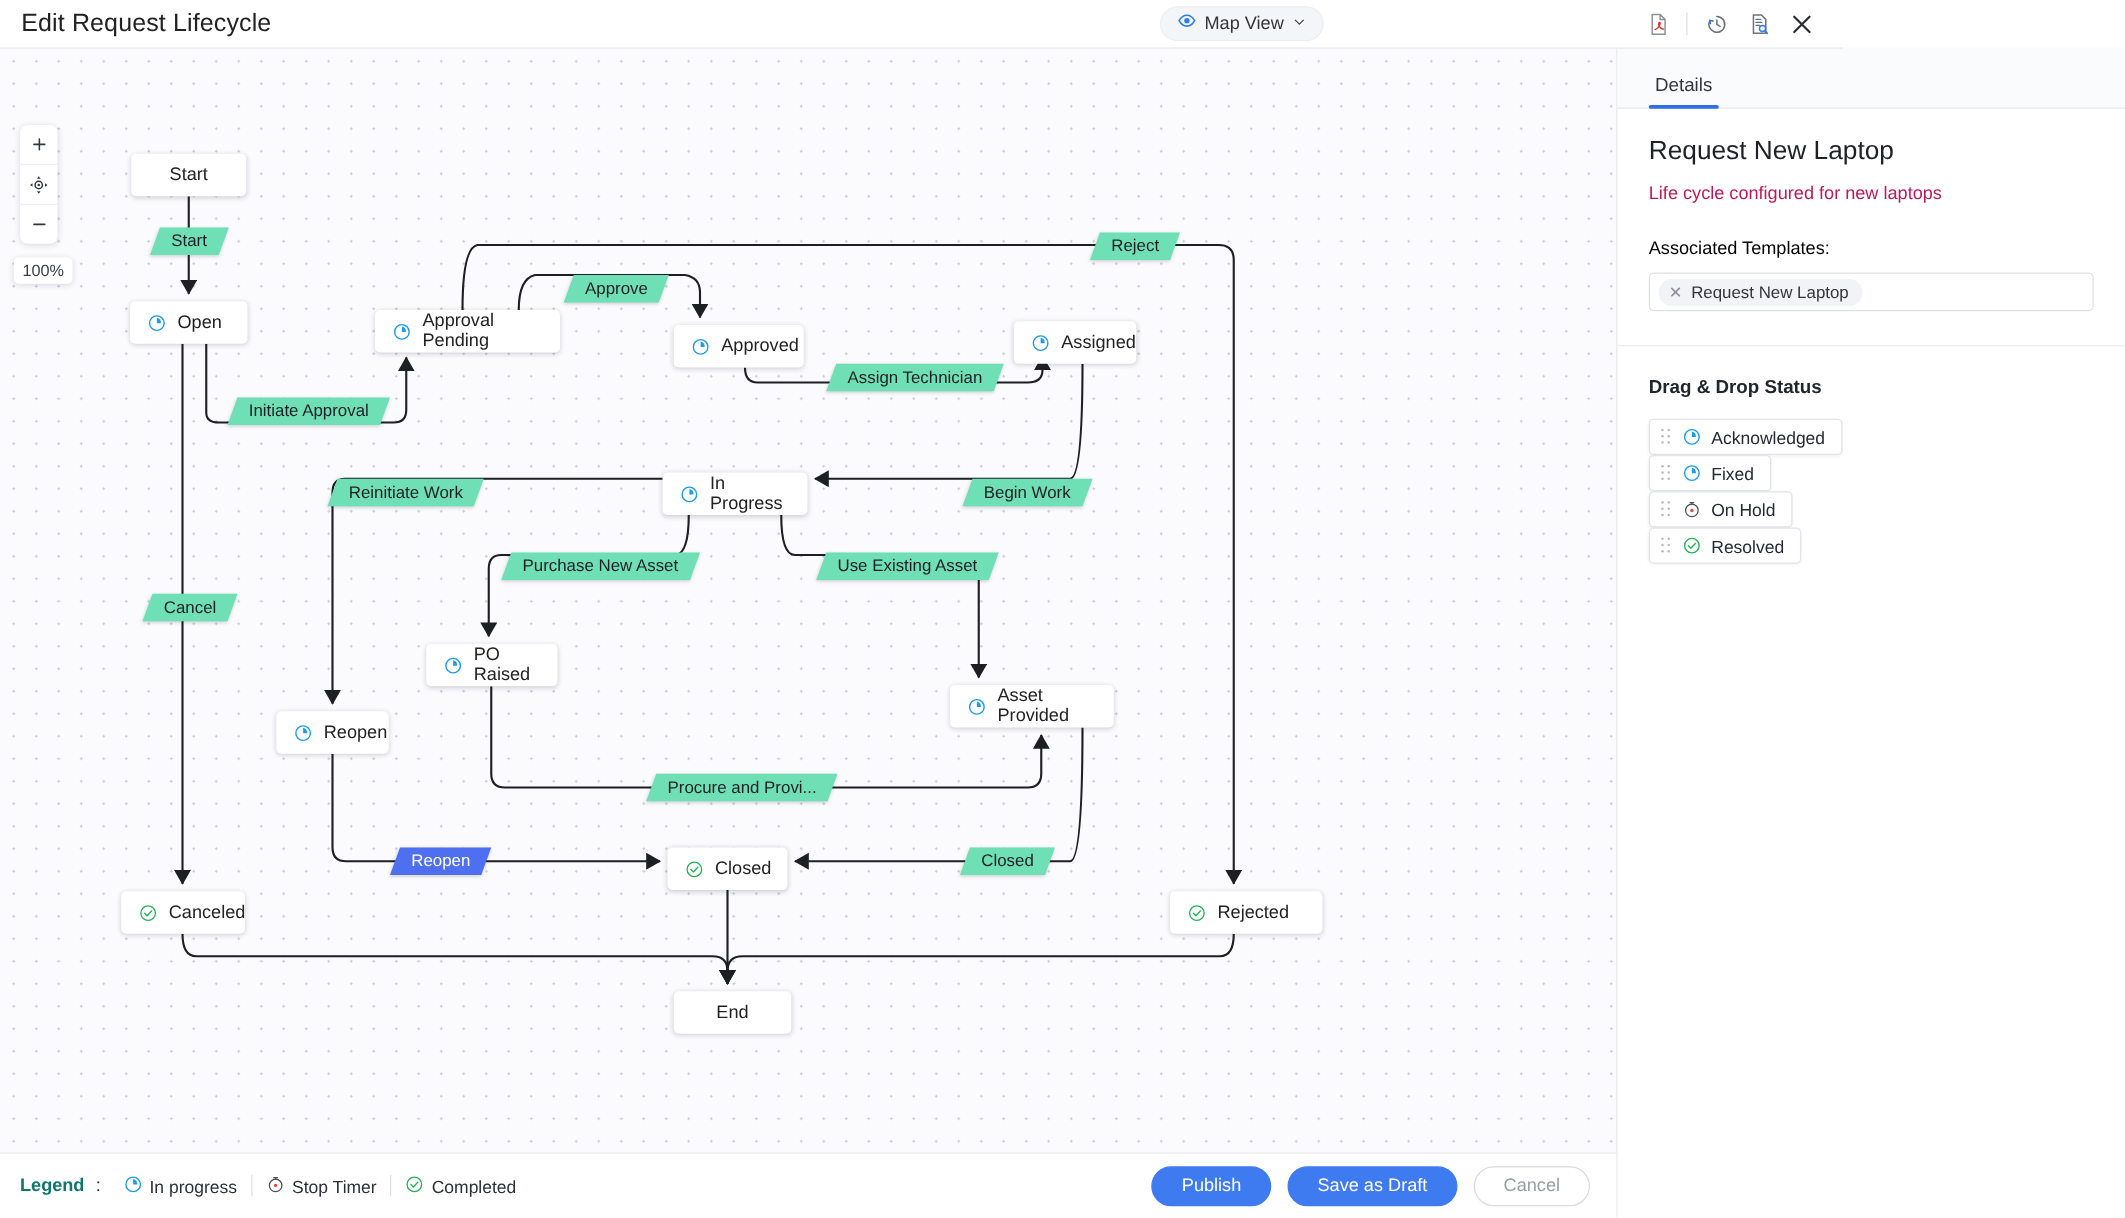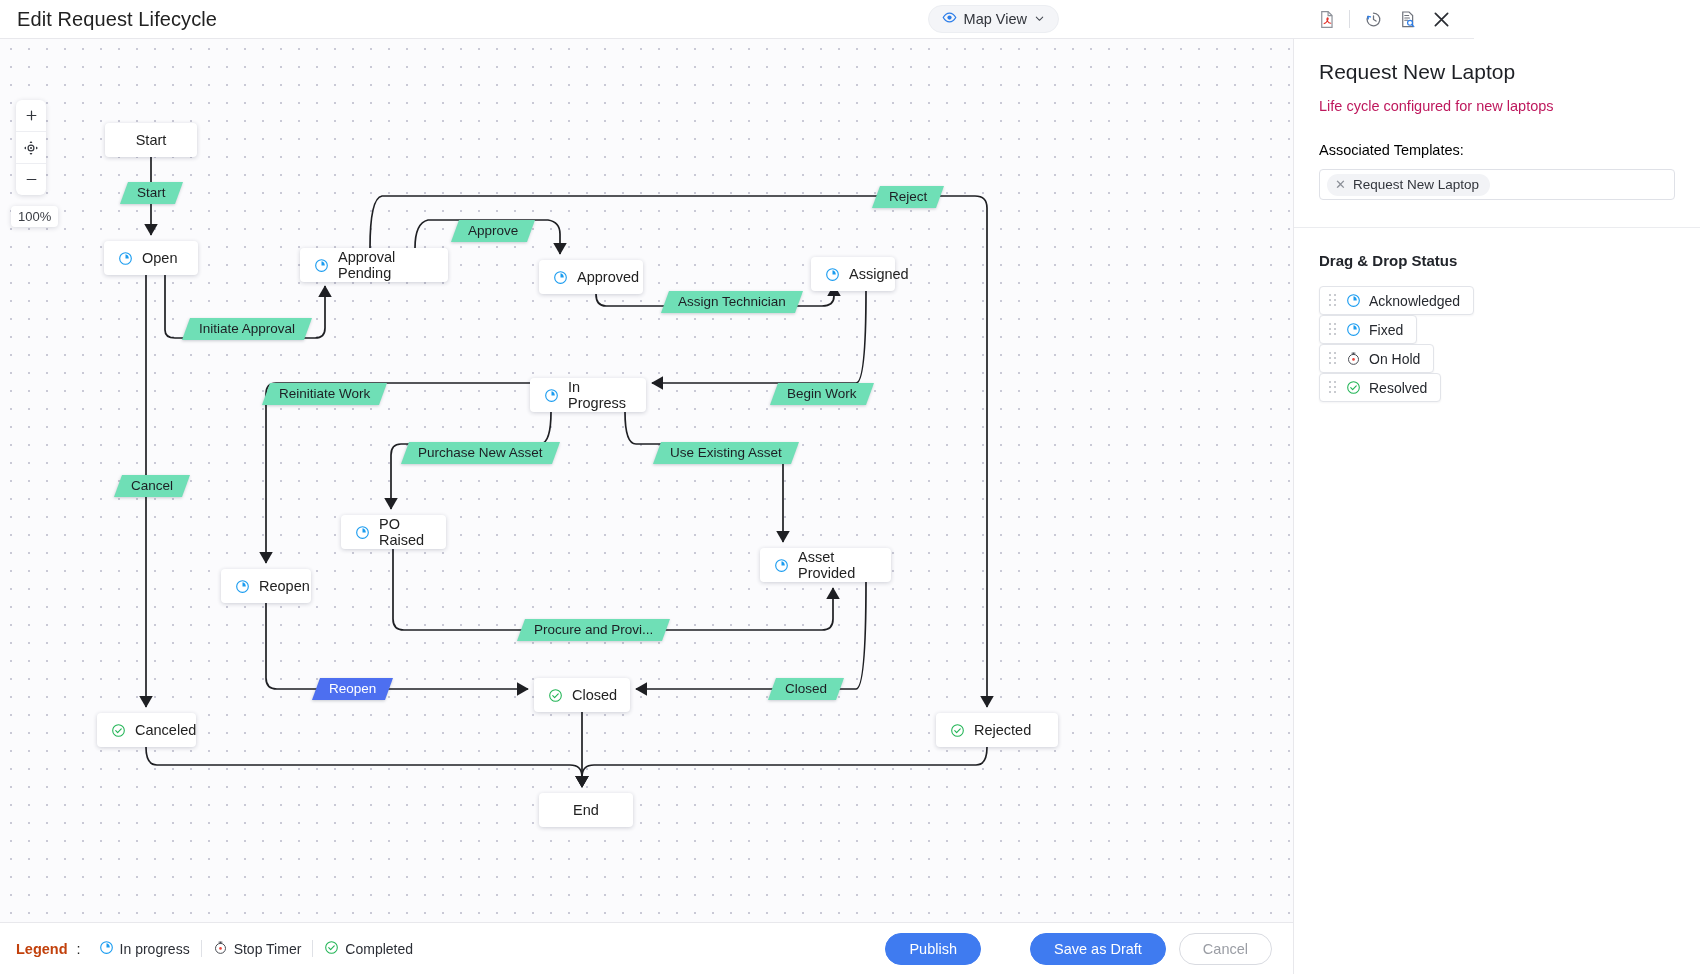--- a/index.html
+++ b/index.html
@@ -84,31 +84,31 @@
   }
   .chip > span{display:block;transform:skewX(20deg);}
   .chip.selected{background:#4d6ff0;color:#ffffff;}
   svg.edges{position:absolute;left:0;top:0;width:1293px;height:884px;z-index:5;}
   
   .bottombar{
     position:absolute;left:0;top:923px;width:1293px;height:51px;
     background:#ffffff;display:flex;align-items:center;z-index:30;
   }
   .legend{display:flex;align-items:center;margin-left:16px;gap:0px;}
-  .legend-title{font-size:14.5px;font-weight:bold;color:#c2410c;}
+  .legend-title{font-size:14.5px;font-weight:bold;color:#0f766e;}
   .legend-colon{font-size:14.5px;color:#222;margin:0 7px 0 9px;}
   .legend-item{display:flex;align-items:center;gap:6px;font-size:14px;color:#2c2f36;padding:0 11px;}
   .legend-sep{width:1px;height:17px;background:#dfe1e6;}
   .btns{margin-left:auto;display:flex;align-items:center;gap:13px;margin-right:21px;}
   .btn{
     height:32px;border-radius:16px;padding:0 23px;
     display:flex;align-items:center;justify-content:center;
     font-size:14.5px;cursor:pointer;box-sizing:border-box;
   }
-  .btn.primary{background:#3f7bf0;color:#fff;border:1px solid #3f7bf0;margin-left:36px;}
+  .btn.primary{background:#3f7bf0;color:#fff;border:1px solid #3f7bf0;}
   .btn.ghost{background:#fff;color:#9a9da4;border:1px solid #d9dbe1;}
   
   .panel{
     position:absolute;left:1293px;top:38px;width:407px;height:936px;
     background:#ffffff;border-left:1px solid #e8e8ec;box-sizing:border-box;
   }
   .panel-tabs{
     height:48px;border-bottom:1px solid #e6e7eb;display:flex;align-items:flex-end;
     background:#fafbfd;
   }
@@ -298,21 +298,21 @@
   <div class="node" style="left:539px;top:222px;width:104px;">
     <span class="nicon">
       <svg width="15" height="15" viewBox="0 0 24 24">
           <circle cx="12" cy="12" r="9.3" fill="#fff" stroke="#1a9cf0" stroke-width="1.8"></circle>
           <path d="M12 12V5.2A6.8 6.8 0 0 1 17.2 12z" fill="#1a9cf0"></path>
         </svg>
     </span>
     <span>Approved</span>
   </div>
 
-  <div class="node" style="left:811px;top:219px;width:84px;">
+  <div class="node" style="left:811px;top:219px;width:98px;">
     <span class="nicon">
       <svg width="15" height="15" viewBox="0 0 24 24">
           <circle cx="12" cy="12" r="9.3" fill="#fff" stroke="#1a9cf0" stroke-width="1.8"></circle>
           <path d="M12 12V5.2A6.8 6.8 0 0 1 17.2 12z" fill="#1a9cf0"></path>
         </svg>
     </span>
     <span>Assigned</span>
   </div>
 
   <div class="node" style="left:530px;top:340px;width:116px;">
@@ -469,20 +469,23 @@
   </div>
 
   <div class="btns">
     <div class="btn primary">Publish</div>
     <div class="btn primary">Save as Draft</div>
     <div class="btn ghost">Cancel</div>
   </div>
 </div>
 
 <div class="panel">
+  <div class="panel-tabs">
+    <div class="tab active">Details</div>
+  </div>
 
   <div class="panel-body">
     <div class="panel-h1">Request New Laptop</div>
     <div class="panel-sub">Life cycle configured for new laptops</div>
 
     <div class="panel-lbl">Associated Templates:</div>
     <div class="tpl-box">
       <span class="tpl-tag">
         <span class="tpl-x">✕</span>
         <span>Request New Laptop</span>

